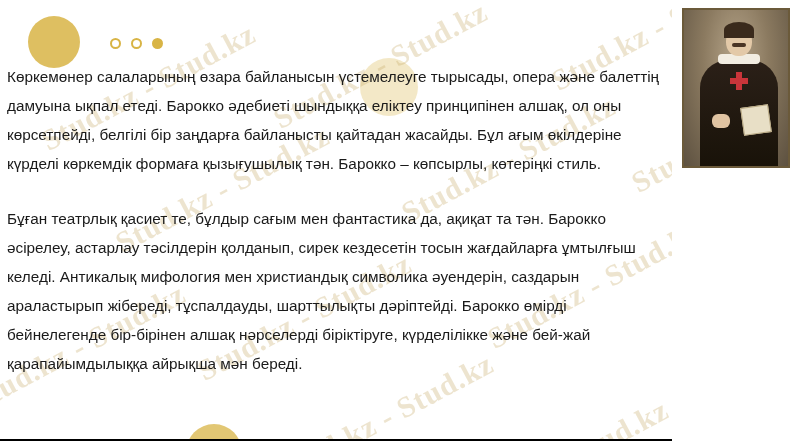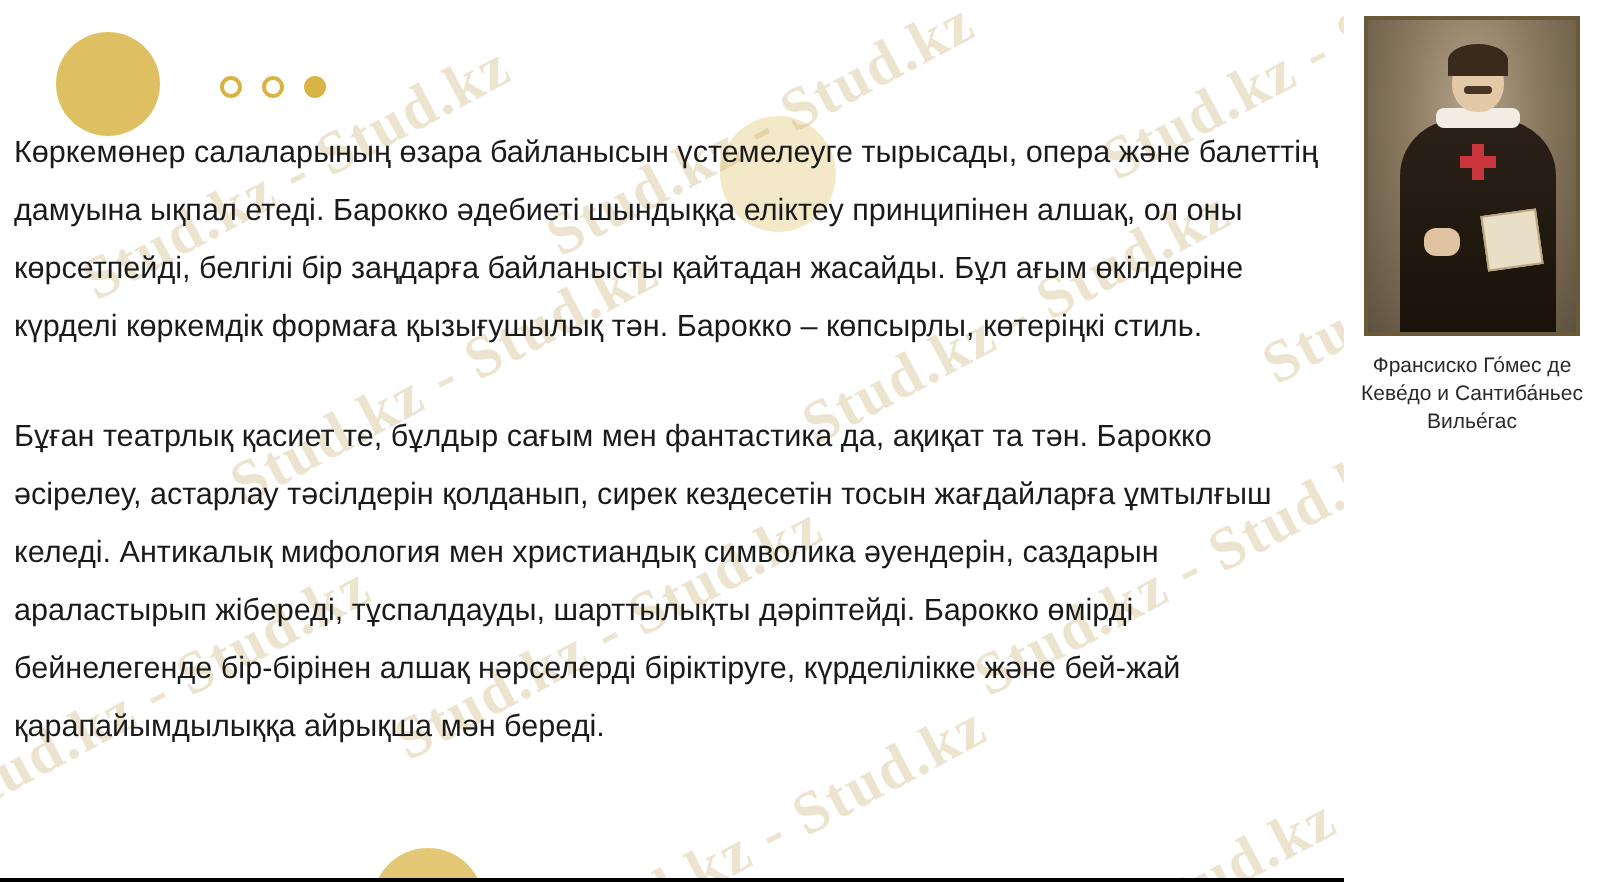--- a/index.html
+++ b/index.html
@@ -279,16 +279,15 @@
     <div class="pf-bg"></div>
     <div class="pf-body"></div>
     <div class="pf-collar"></div>
     <div class="pf-head"></div>
     <div class="pf-hair"></div>
     <div class="pf-mustache"></div>
     <div class="pf-cross"></div>
     <div class="pf-hand"></div>
     <div class="pf-paper"></div>
   </div>
-  <div class="portrait-caption">Франсиско Го́мес де Кеве́до и Сантиба́ньес Вилье́гас</div>
 </div>
 
 <div class="bottom-rule"></div>
 
 </body></html>

